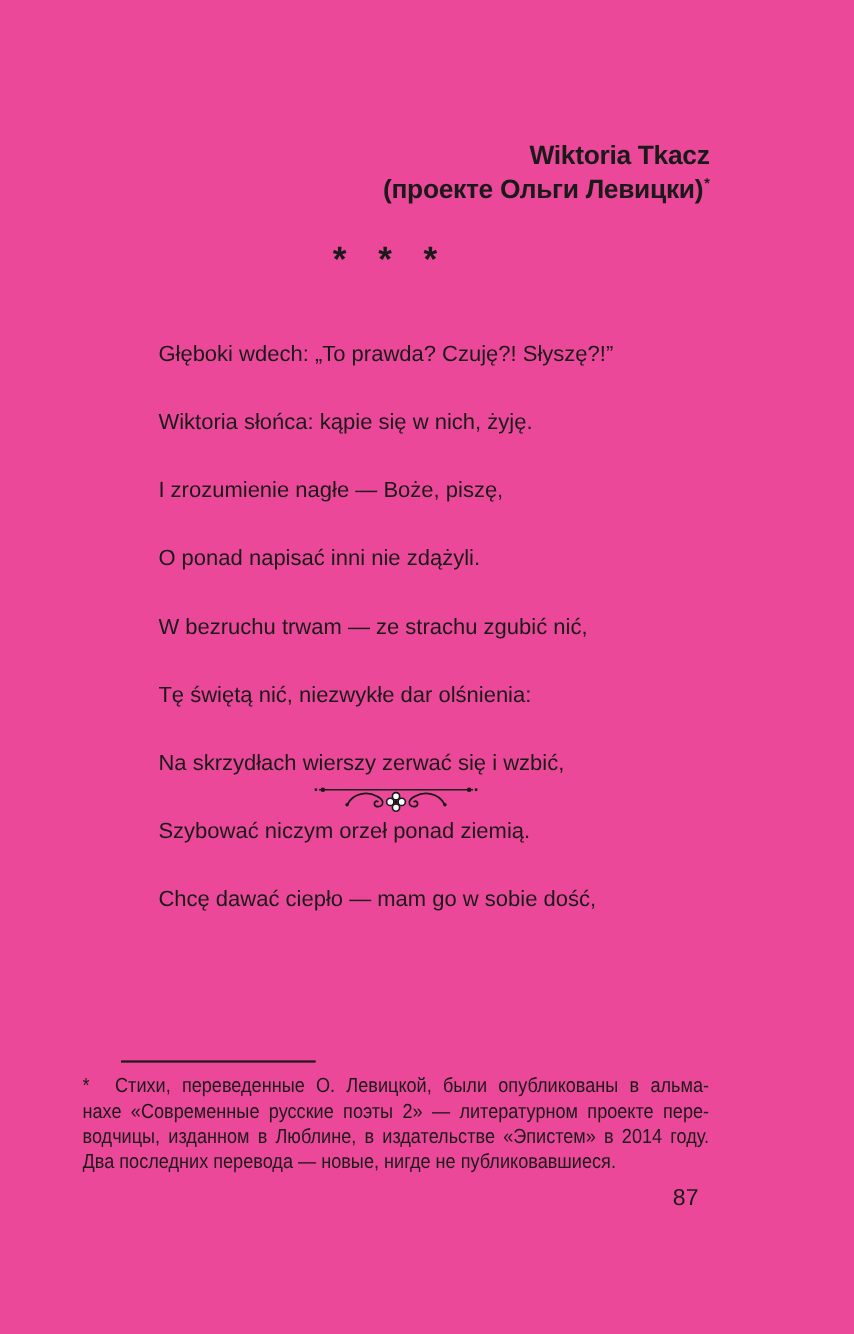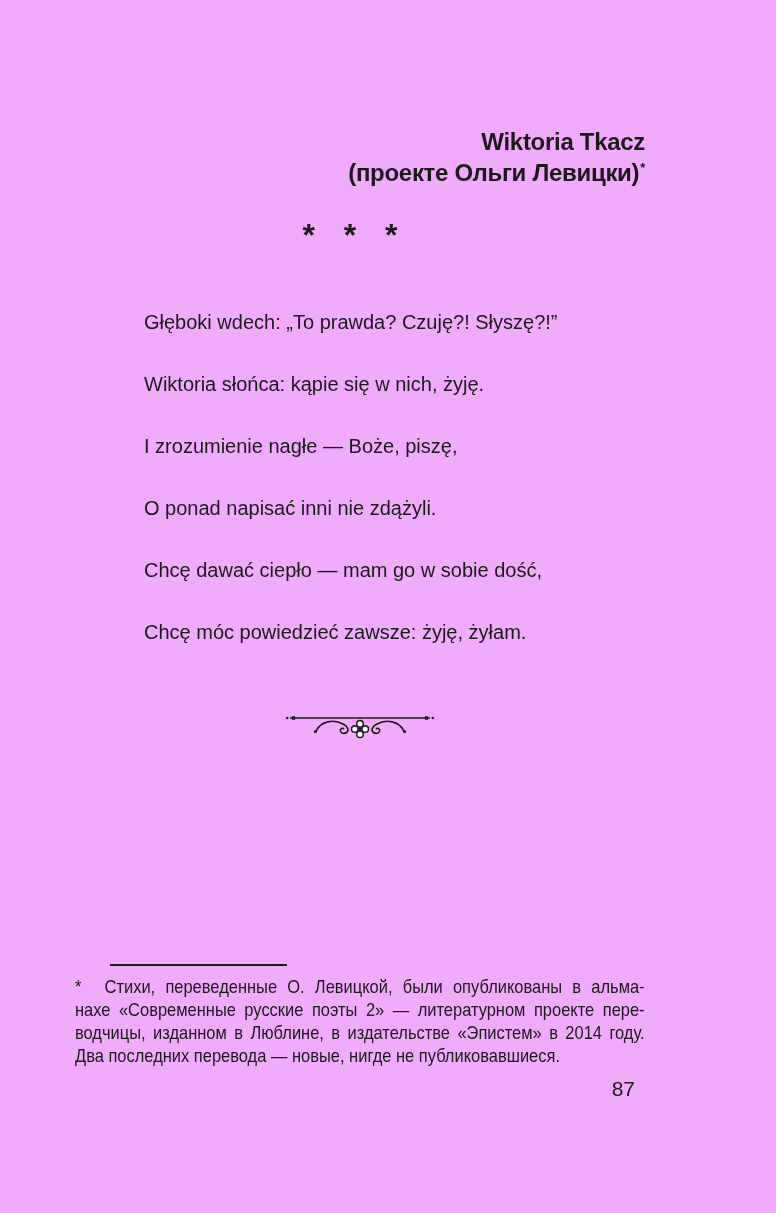--- a/index.html
+++ b/index.html
@@ -4,21 +4,21 @@
 <style>
   html, body {
     margin: 0;
     padding: 0;
     background: #ffffff;
   }
   .page {
     position: relative;
     width: 776px;
     height: 1213px;
-    background: #f0abfc;
+    background: #ec4899;
     color: #1a1a1a;
     font-family: "Liberation Sans", sans-serif;
     overflow: hidden;
   }
 
   
   .title-block {
     position: absolute;
     top: 126px;
     right: 131px;
@@ -119,22 +119,27 @@
   <div class="section-marker">* * *</div>
 
   <div class="poem">
     <div class="stanza">
       <div class="line">Głęboki wdech: „To prawda? Czuję?! Słyszę?!”</div>
       <div class="line">Wiktoria słońca: kąpie się w nich, żyję.</div>
       <div class="line">I zrozumienie nagłe — Boże, piszę,</div>
       <div class="line">O ponad napisać inni nie zdążyli.</div>
     </div>
     <div class="stanza">
+      <div class="line">W bezruchu trwam — ze strachu zgubić nić,</div>
+      <div class="line">Tę świętą nić, niezwykłe dar olśnienia:</div>
+      <div class="line">Na skrzydłach wierszy zerwać się i wzbić,</div>
+      <div class="line">Szybować niczym orzeł ponad ziemią.</div>
+    </div>
+    <div class="stanza">
       <div class="line">Chcę dawać ciepło — mam go w sobie dość,</div>
-      <div class="line">Chcę móc powiedzieć zawsze: żyję, żyłam.</div>
     </div>
   </div>
 
   <div class="ornament">
     <svg width="150" height="30" viewBox="0 0 150 30" aria-hidden="true">
       <g fill="#1a1a1a">
         <circle cx="2.2" cy="8" r="1.3"></circle>
         <circle cx="8.5" cy="8" r="2.1"></circle>
         <circle cx="141.5" cy="8" r="2.1"></circle>
         <circle cx="147.8" cy="8" r="1.3"></circle>

